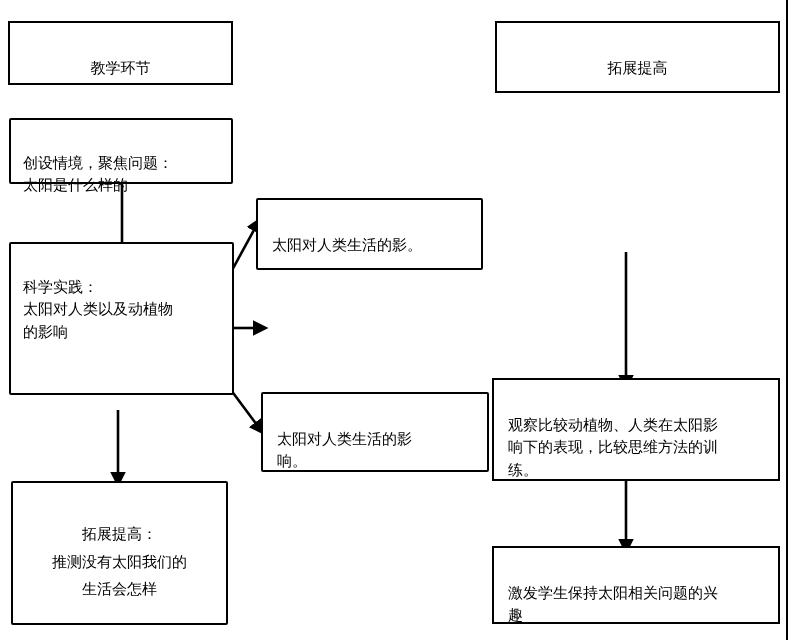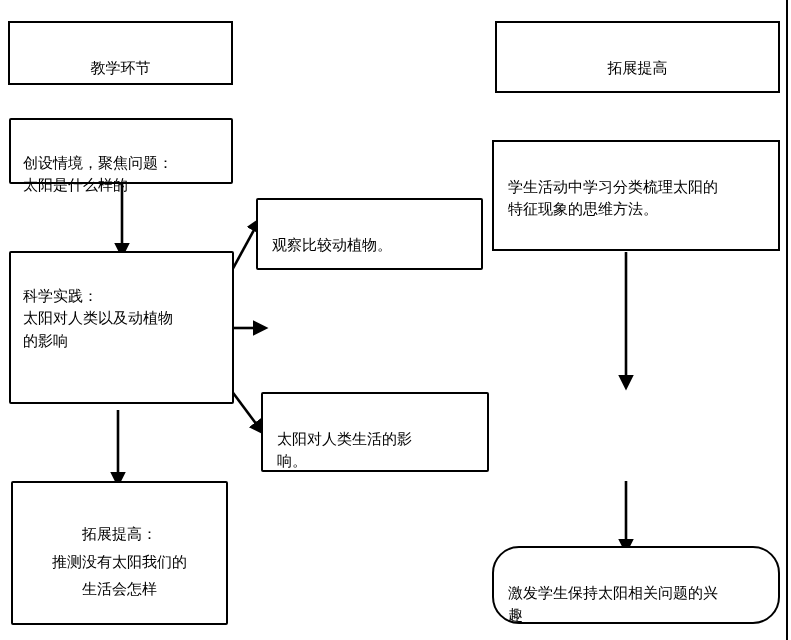--- a/index.html
+++ b/index.html
@@ -133,46 +133,47 @@
 
   <div class="node rect hdr" style="left:495px; top:21px; width:285px; height:72px;">
     <span class="txt">拓展提高</span>
   </div>
 
   <div class="node rounded lbox" style="left:9px; top:118px; width:224px; height:66px;">
     <span class="txt">创设情境，聚焦问题：
     太阳是什么样的</span>
   </div>
 
-  <div class="node rounded lbox" style="left:9px; top:251px; width:225px; height:153px;">
+  <div class="node rounded lbox" style="left:9px; top:242px; width:225px; height:153px;">
     <span class="txt">科学实践：
 太阳对人类以及动植物
 的影响</span>
   </div>
 
   <div class="node rounded lbox" style="left:11px; top:481px; width:217px; height:144px; line-height:1.85;text-align:center;">
     <span class="txt">拓展提高：
 推测没有太阳我们的
 生活会怎样</span>
   </div>
 
   <div class="node rounded mbox" style="left:256px; top:198px; width:227px; height:72px;">
-    <span class="txt">观察比较动植物。</span>
+    <span class="txt">太阳对人类生活的影。</span>
   </div>
 
 
   <div class="node rounded mbox" style="left:261px; top:392px; width:228px; height:80px;">
     <span class="txt">太阳对人类生活的影
 响。</span>
   </div>
 
-  <div class="node rect rbox" style="left:492px; top:140px; width:288px; height:111px;">
-    <span class="txt">学生活动中学习分类梳理太阳的
-特征现象的思维方法。</span>
+
+  <div class="node rect rbox" style="left:492px; top:378px; width:288px; height:103px;">
+    <span class="txt">观察比较动植物、人类在太阳影
+响下的表现，比较思维方法的训
+练。</span>
   </div>
 
-
-  <div class="node rect rbox" style="left:492px; top:546px; width:288px; height:78px;border-radius:27px;">
+  <div class="node rect rbox" style="left:492px; top:546px; width:288px; height:78px;">
     <span class="txt">激发学生保持太阳相关问题的兴
 趣</span>
   </div>
 
 </div>
 
 </body></html>

